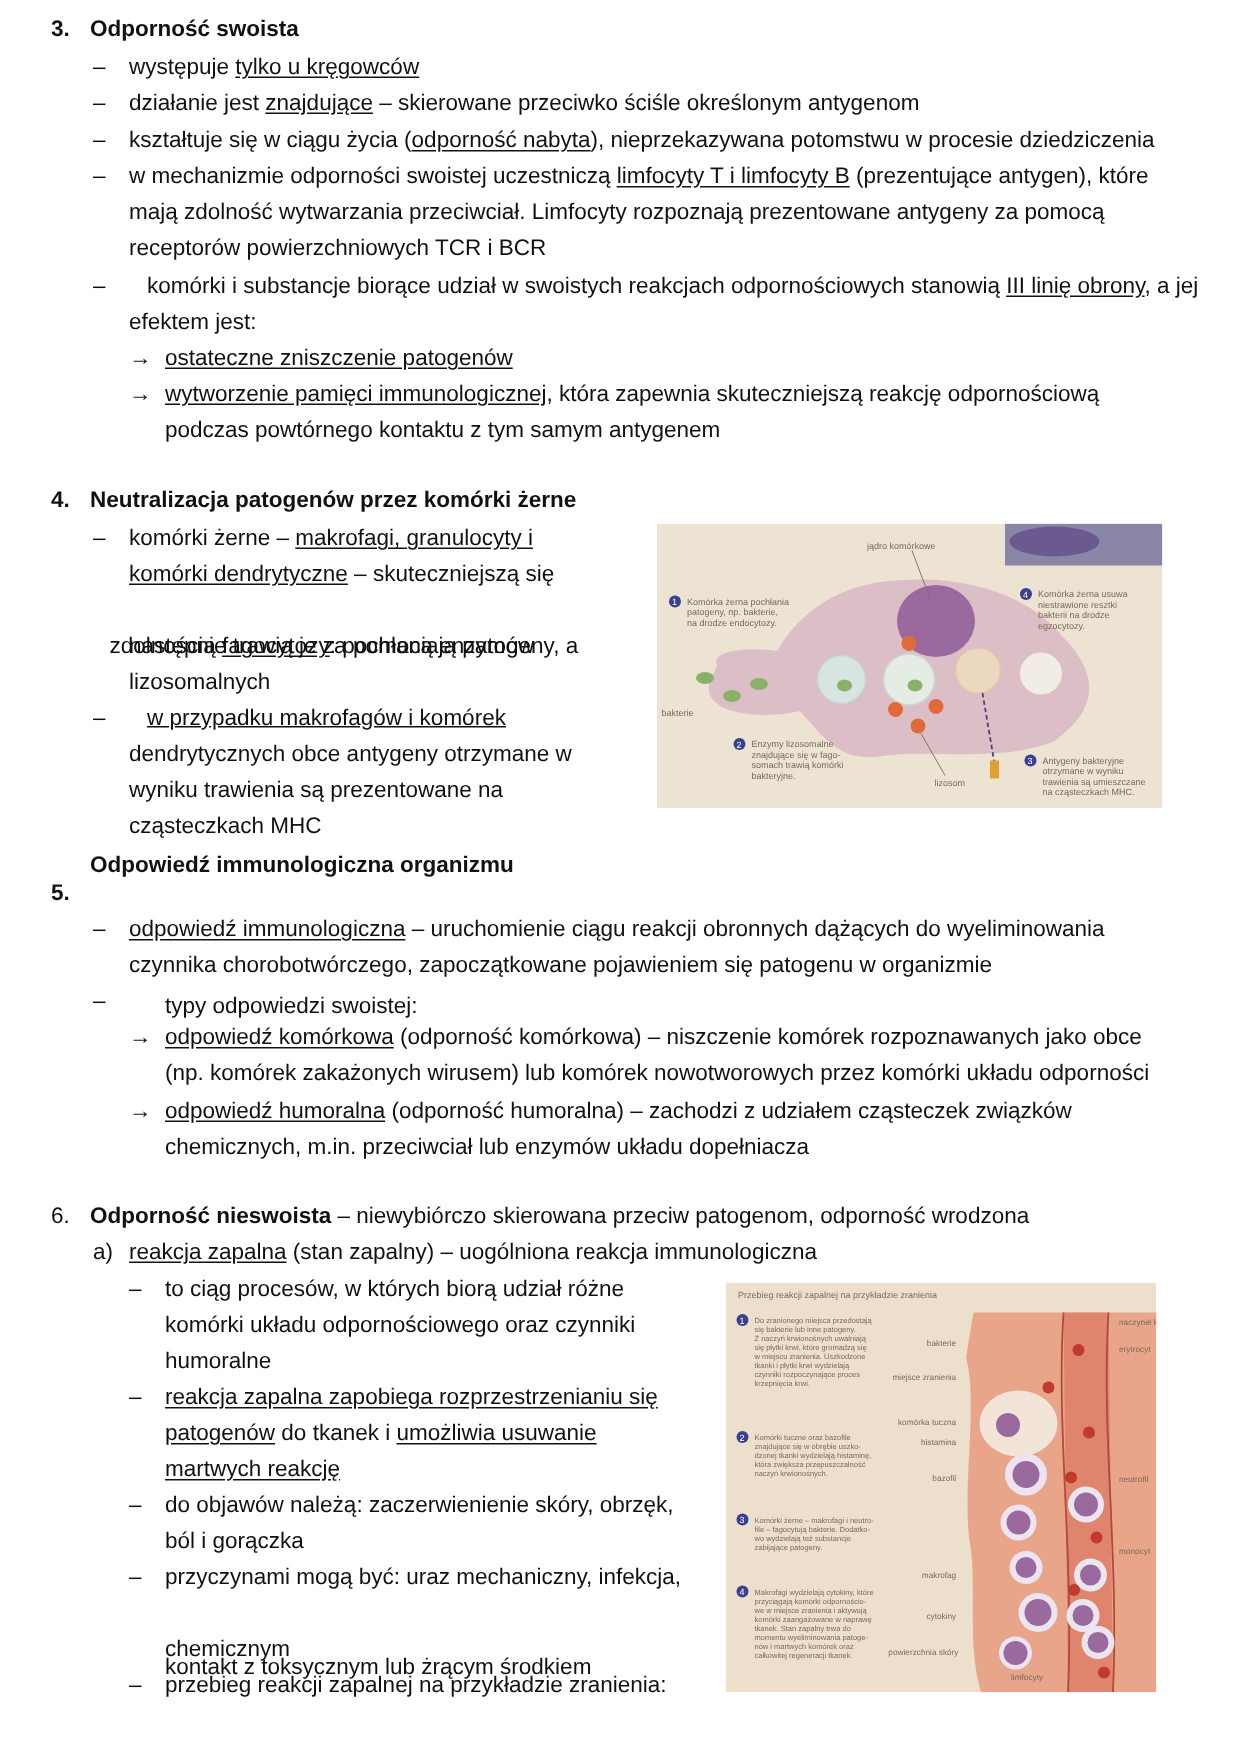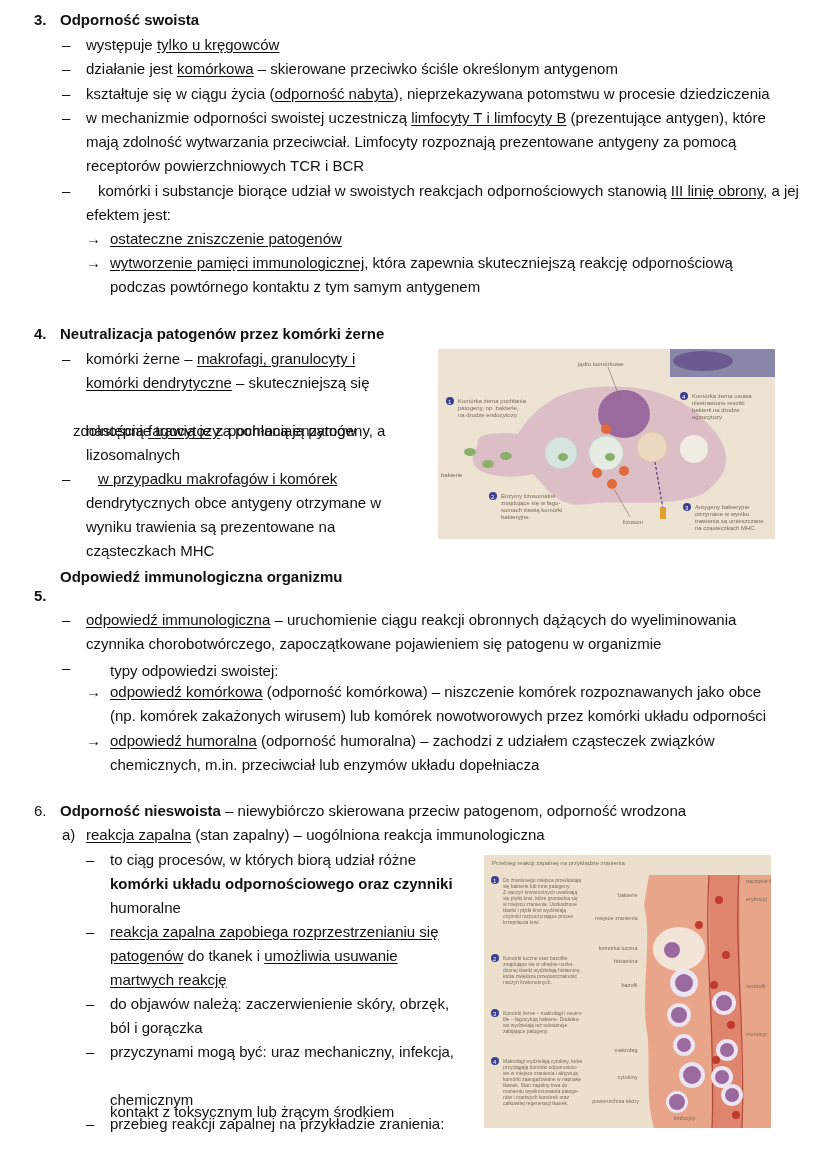--- a/index.html
+++ b/index.html
@@ -20,21 +20,21 @@
 <body>
 
 <div>
   <div class="num" style="left:34px;top:8px;">3.</div>
   <div class="line h" style="left:60px;top:8px;">Odporność swoista</div>
 
   <div class="dash" style="left:62px;top:33px;">–</div>
   <div class="line" style="left:86px;top:33px;"><span>występuje </span><u>tylko u kręgowców</u></div>
 
   <div class="dash" style="left:62px;top:57px;">–</div>
-  <div class="line" style="left:86px;top:57px;"><span>działanie jest </span><u>komórkowa</u><span> – skierowane przeciwko ściśle określonym antygenom</span></div>
+  <div class="line" style="left:86px;top:57px;"><span>działanie jest </span><u>znajdujące</u><span> – skierowane przeciwko ściśle określonym antygenom</span></div>
 
   <div class="dash" style="left:62px;top:82px;">–</div>
   <div class="line" style="left:86px;top:82px;"><span>kształtuje się w ciągu życia (</span><u>odporność nabyta</u><span>), nieprzekazywana potomstwu w procesie dziedziczenia</span></div>
 
   <div class="dash" style="left:62px;top:106px;">–</div>
   <div class="line" style="left:86px;top:106px;"><span>w mechanizmie odporności swoistej uczestniczą </span><u>limfocyty T i limfocyty B</u><span> (prezentujące antygen), które</span></div>
   <div class="line" style="left:86px;top:130px;">mają zdolność wytwarzania przeciwciał. Limfocyty rozpoznają prezentowane antygeny za pomocą</div>
   <div class="line" style="left:86px;top:154px;">receptorów powierzchniowych TCR i BCR</div>
 
   <div class="dash" style="left:62px;top:179px;">–</div>
@@ -137,21 +137,21 @@
 
 <div>
   <div class="num plain" style="left:34px;top:799px;">6.</div>
   <div class="line" style="left:60px;top:799px;"><b>Odporność nieswoista</b><span> – niewybiórczo skierowana przeciw patogenom, odporność wrodzona</span></div>
 
   <div class="line" style="left:62px;top:823px;">a)</div>
   <div class="line" style="left:86px;top:823px;"><u>reakcja zapalna</u><span> (stan zapalny) – uogólniona reakcja immunologiczna</span></div>
 
   <div class="dash" style="left:86px;top:848px;">–</div>
   <div class="line" style="left:110px;top:848px;">to ciąg procesów, w których biorą udział różne</div>
-  <div class="line" style="left:110px;top:872px;font-weight:bold;">komórki układu odpornościowego oraz czynniki</div>
+  <div class="line" style="left:110px;top:872px;">komórki układu odpornościowego oraz czynniki</div>
   <div class="line" style="left:110px;top:896px;">humoralne</div>
 
   <div class="dash" style="left:86px;top:920px;">–</div>
   <div class="line" style="left:110px;top:920px;"><u>reakcja zapalna zapobiega rozprzestrzenianiu się</u></div>
   <div class="line" style="left:110px;top:944px;"><u>patogenów</u><span> do tkanek i </span><u>umożliwia usuwanie</u></div>
   <div class="line" style="left:110px;top:968px;"><u>martwych reakcję</u></div>
 
   <div class="dash" style="left:86px;top:992px;">–</div>
   <div class="line" style="left:110px;top:992px;">do objawów należą: zaczerwienienie skóry, obrzęk,</div>
   <div class="line" style="left:110px;top:1016px;">ból i gorączka</div>

